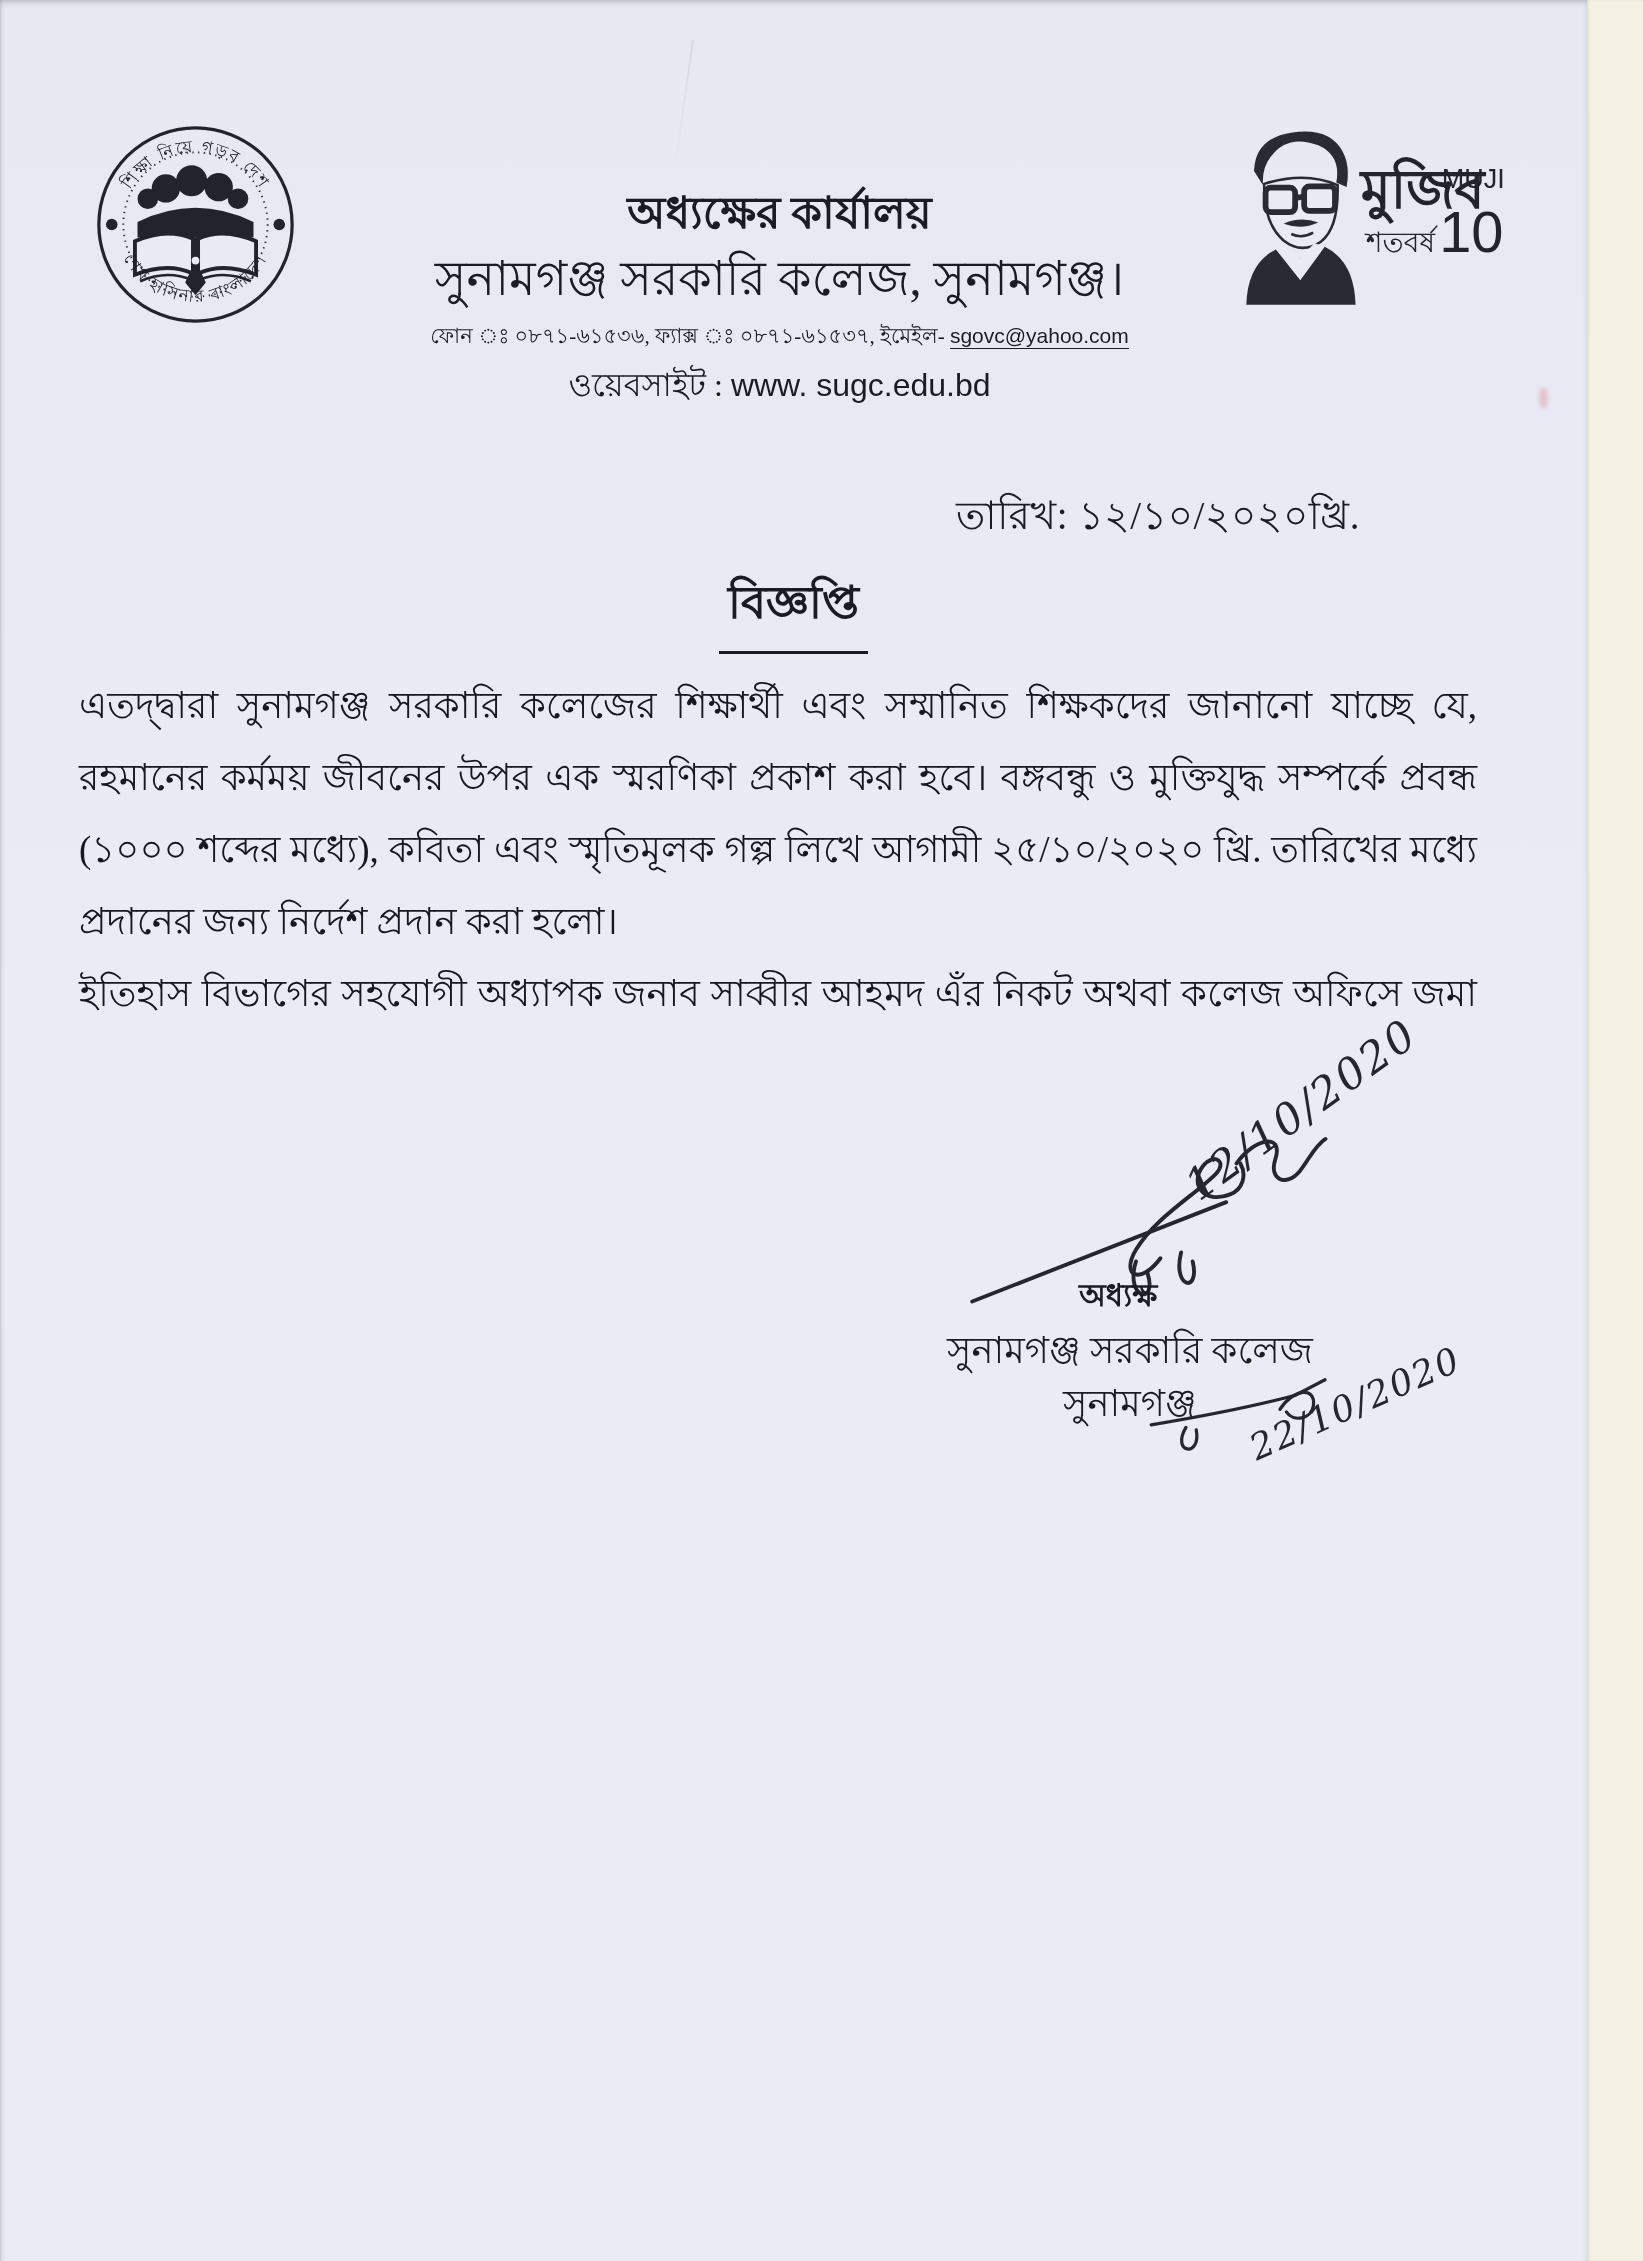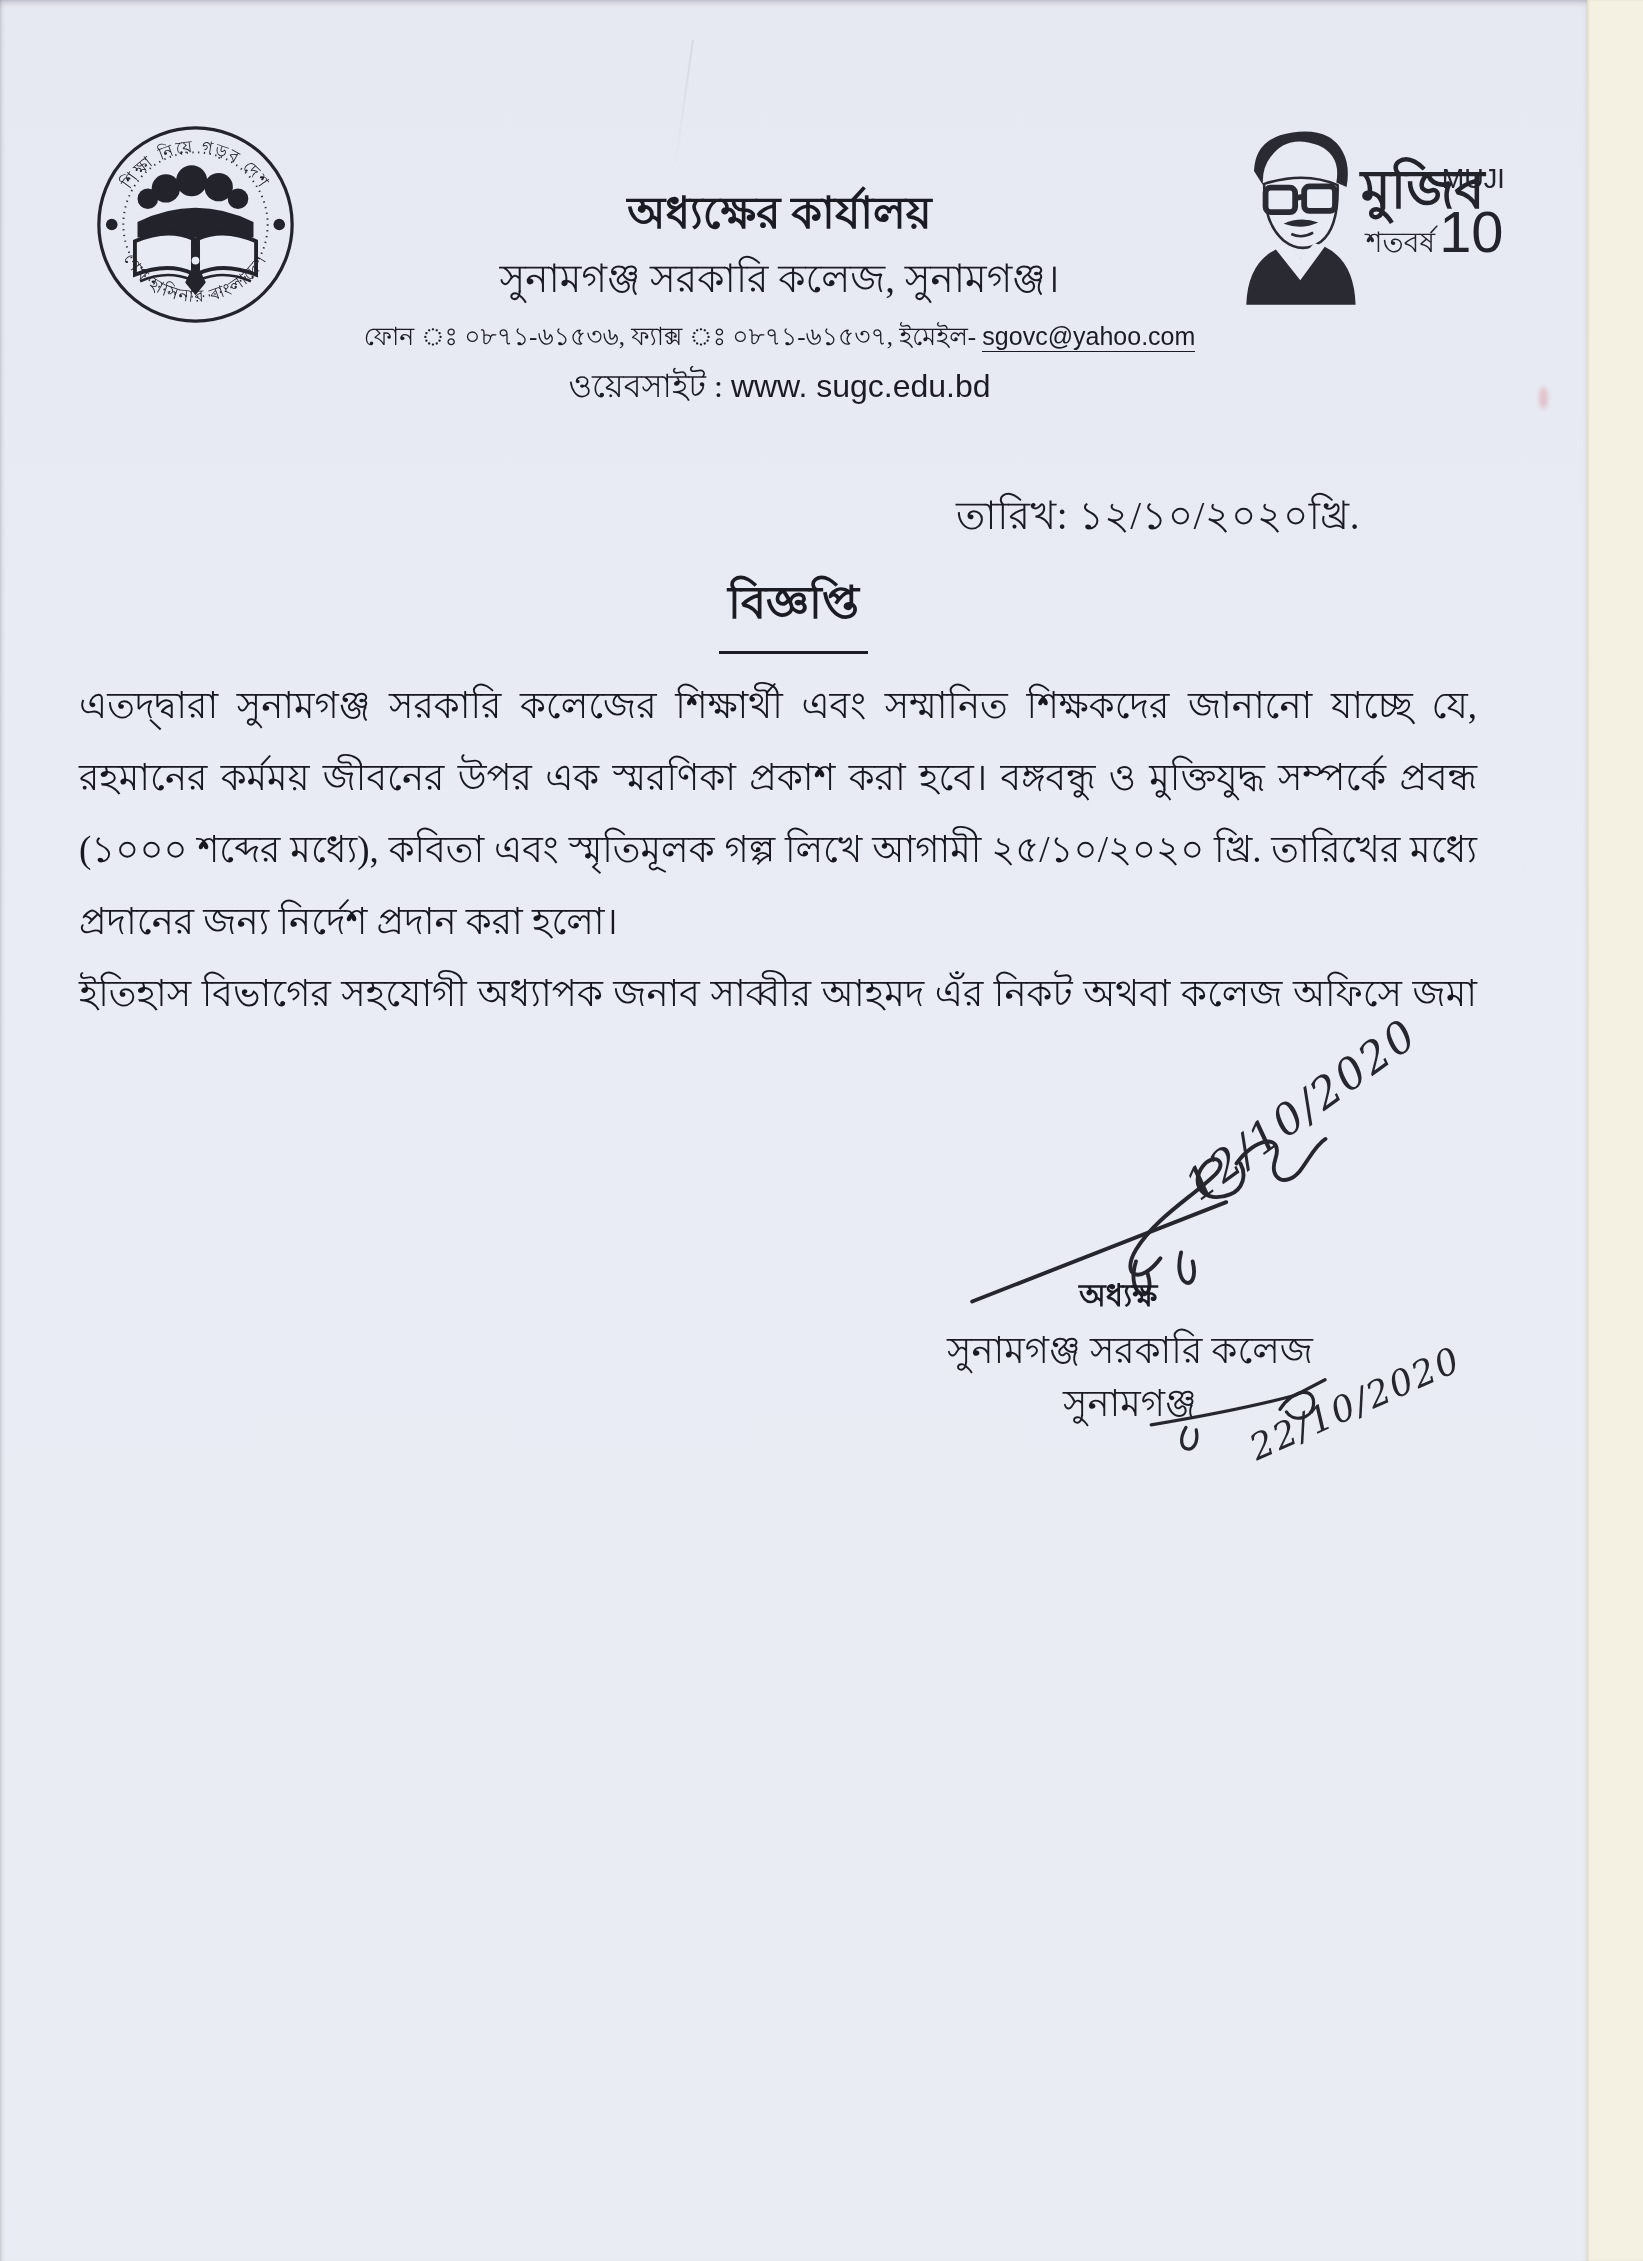--- a/index.html
+++ b/index.html
@@ -24,22 +24,22 @@
   }
   .smudge{position:absolute;right:39px;top:387px;width:9px;height:22px;border-radius:50%;
     background:rgba(215,120,130,.35);filter:blur(1.9px);}
   .crease{position:absolute;left:683px;top:39px;width:1.9px;height:129px;
     background:linear-gradient(180deg,rgba(90,90,110,.12),rgba(90,90,110,0));transform:rotate(8deg);}
 
   
   .hdr{position:absolute;left:277px;top:182px;width:1005px;text-align:center;}
   .hdr-gov{font-size:37px;line-height:59px;}
   .hdr-office{font-size:44px;line-height:64px;font-weight:bold;}
-  .hdr-college{font-size:39px;line-height:66px;}
-  .hdr-contact{font-size:25px;line-height:48px;}
+  .hdr-college{font-size:48px;line-height:66px;}
+  .hdr-contact{font-size:21px;line-height:48px;}
   .hdr-web{font-size:32px;line-height:50px;font-family:"Liberation Sans","DejaVu Sans",sans-serif;}
   .email{font-family:"Liberation Sans","DejaVu Sans",sans-serif;border-bottom:1.9px solid #1b1b24;padding-bottom:1.3px;}
 
   .seal{position:absolute;left:95px;top:124px;}
   .mujib{position:absolute;left:1228px;top:126px;text-align:center;}
 
   .dateline{
     position:absolute;right:227px;top:485px;font-size:39px;color:#1b1b24;letter-spacing:0.6px;
   }
   .title-wrap{position:absolute;left:0;top:568px;width:1587px;text-align:center;}

